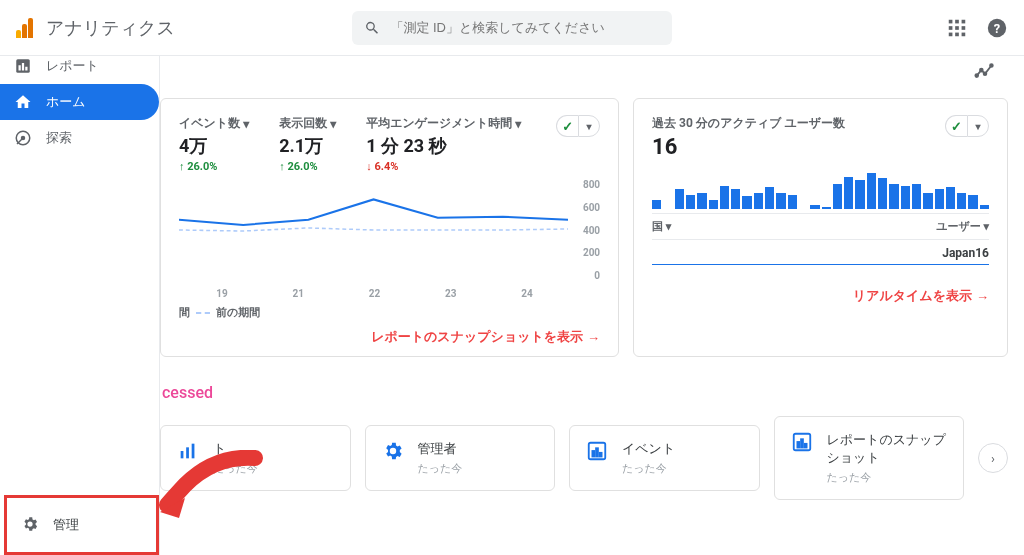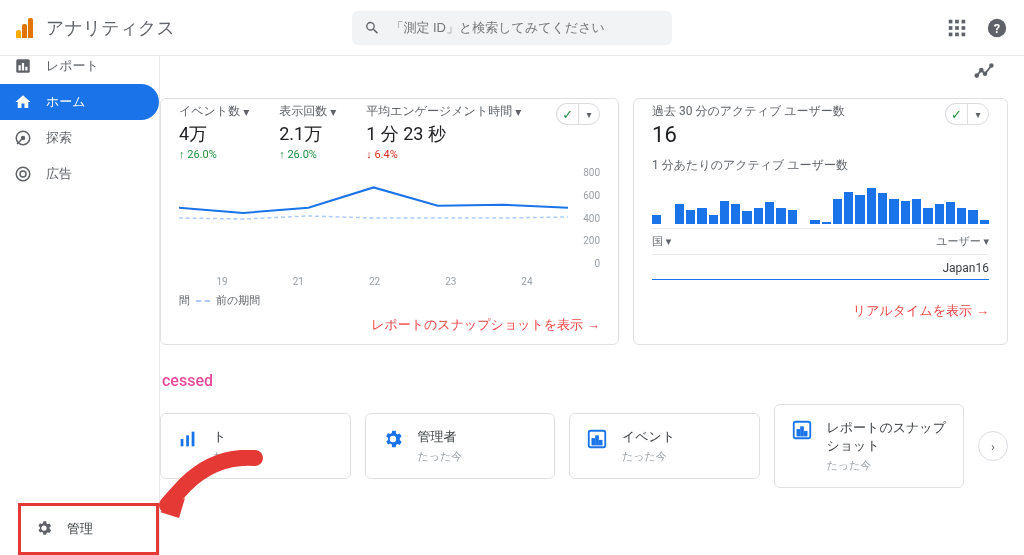--- a/index.html
+++ b/index.html
@@ -16,31 +16,31 @@
   .search-wrap svg { width: 18px; height: 18px; color: #5f6368; }
   .search-wrap input { border: none; background: transparent; outline: none; font-size: 13px; width: 100%; color: #5f6368; }
   .header-right { margin-left: auto; display: flex; align-items: center; gap: 18px; }
   .apps-icon, .help-icon { width: 22px; height: 22px; color: #5f6368; cursor: pointer; }
 
   
   .sidebar { position: absolute; top: 48px; left: 0; width: 160px; bottom: 0; background: #fff; border-right: 1px solid #e8eaed; z-index: 15; }
   .nav-item { display: flex; align-items: center; gap: 14px; height: 36px; padding: 0 14px; font-size: 13px; color: #5f6368; cursor: pointer; }
   .nav-item.active { background: #1a73e8; color: #fff; border-top-right-radius: 18px; border-bottom-right-radius: 18px; }
   .nav-item .nicon { width: 18px; height: 18px; display: flex; align-items: center; justify-content: center; }
-  .sidebar-bottom { position: absolute; bottom: 0; left: 18px; right: 0; height: 52px; border: 3px solid #e53935; background: #fff; }
+  .sidebar-bottom { position: absolute; bottom: 0; left: 4px; right: 0; height: 60px; border: 3px solid #e53935; background: #fff; }
   .admin-item { display: flex; align-items: center; gap: 14px; height: 100%; padding: 0 14px; font-size: 13px; color: #3c4043; cursor: pointer; }
 
   
   .arrow-annot { position: absolute; left: 155px; bottom: 35px; z-index: 30; pointer-events: none; }
 
   
   .main { position: absolute; top: 48px; left: 160px; right: 0; bottom: 0; overflow: hidden; padding: 10px 16px 16px 0; }
   .insights-btn { position: absolute; top: 12px; right: 28px; z-index: 5; cursor: pointer; }
   .cards-row { display: flex; gap: 14px; margin-top: 40px; }
-  .card { background: #fff; border: 1px solid #e0e0e0; border-radius: 6px; padding: 4px 18px 10px; position: relative; }
+  .card { background: #fff; border: 1px solid #e0e0e0; border-radius: 6px; padding: 16px 18px 10px; position: relative; font-weight: bold; }
   .card-a { flex: 1.25; min-width: 420px; }
   .card-b { flex: 1; min-width: 300px; }
   .card-top { display: flex; align-items: flex-start; }
   .metric { margin-right: 30px; }
   .metric-label { font-size: 12px; color: #5f6368; display: flex; align-items: center; gap: 3px; cursor: pointer; }
   .metric-value { font-size: 18px; color: #202124; margin-top: 2px; }
   .metric-delta { font-size: 11px; margin-top: 2px; }
   .up { color: #1e8e3e; } .down { color: #d93025; }
   .status-pill { margin-left: auto; display: flex; align-items: center; gap: 0; }
   .status-pill .s1 { width: 22px; height: 22px; border: 1px solid #dadce0; border-right: none; border-radius: 11px 0 0 11px; display: flex; align-items: center; justify-content: center; color: #1e8e3e; font-size: 13px; }
@@ -132,29 +132,20 @@
   <div class="nav-item">
     <span class="nicon">
         <svg width="18" height="18" viewBox="0 0 24 24" fill="none" stroke="#5f6368" stroke-width="2">
           <circle cx="12" cy="12" r="9"></circle>
           <circle cx="12" cy="12" r="2" fill="#5f6368"></circle>
           <path d="M4 20 L11 13"></path>
         </svg>
       </span>
     <span>探索</span>
   </div>
-  <div class="nav-item">
-    <span class="nicon">
-        <svg width="18" height="18" viewBox="0 0 24 24" fill="none" stroke="#5f6368" stroke-width="2">
-          <circle cx="12" cy="12" r="9"></circle>
-          <circle cx="12" cy="12" r="4"></circle>
-        </svg>
-      </span>
-    <span>広告</span>
-  </div>
   <div class="sidebar-bottom">
     <div class="admin-item">
       <span class="nicon"><svg width="18" height="18" viewBox="0 0 24 24" fill="#5f6368">
             <path d="M19.4 13a7.5 7.5 0 000-2l2-1.6-2-3.4-2.4 1a7.3 7.3 0 00-1.7-1L15 3h-4l-.3 2.5a7.3 7.3 0 00-1.7 1l-2.4-1-2 3.4L6.6 11a7.5 7.5 0 000 2l-2 1.6 2 3.4 2.4-1a7.3 7.3 0 001.7 1L11 21h4l.3-2.5a7.3 7.3 0 001.7-1l2.4 1 2-3.4zM12 15.5A3.5 3.5 0 1115.5 12 3.5 3.5 0 0112 15.5z"></path>
           </svg></span>
       <span>管理</span>
     </div>
   </div>
 </div>
 
@@ -237,21 +228,20 @@
       <div class="card-top">
         <div>
           <div class="rt-label">過去 30 分のアクティブ ユーザー数</div>
           <div class="rt-value">16</div>
         </div>
         <div class="status-pill">
           <div class="s1">✓</div>
           <div class="s2">▾</div>
         </div>
       </div>
-      <div class="rt-label" style="margin-top:10px">1 分あたりのアクティブ ユーザー数</div>
       <div class="bar-chart" id="bar-chart">
           <div style="height: 25%;"></div>
           <div style="height: 0%;"></div>
           <div style="height: 55%;"></div>
           <div style="height: 40%;"></div>
           <div style="height: 45%;"></div>
           <div style="height: 25%;"></div>
           <div style="height: 65%;"></div>
           <div style="height: 55%;"></div>
           <div style="height: 35%;"></div>

